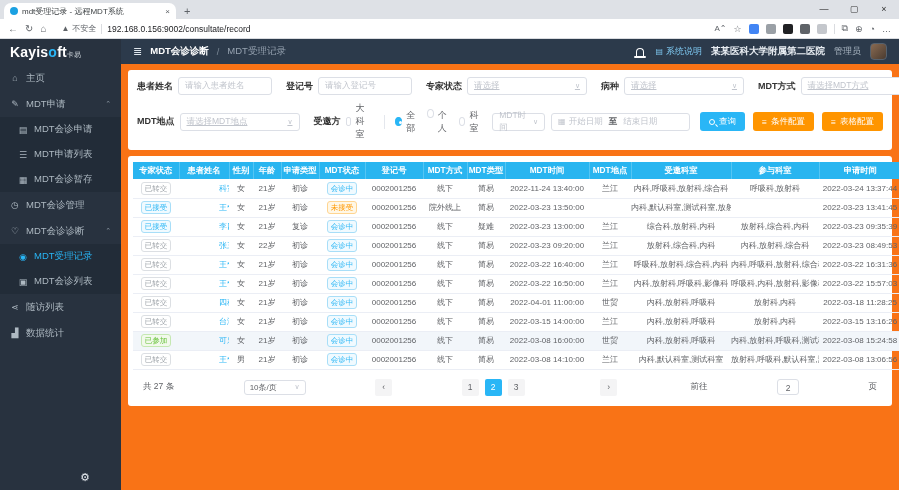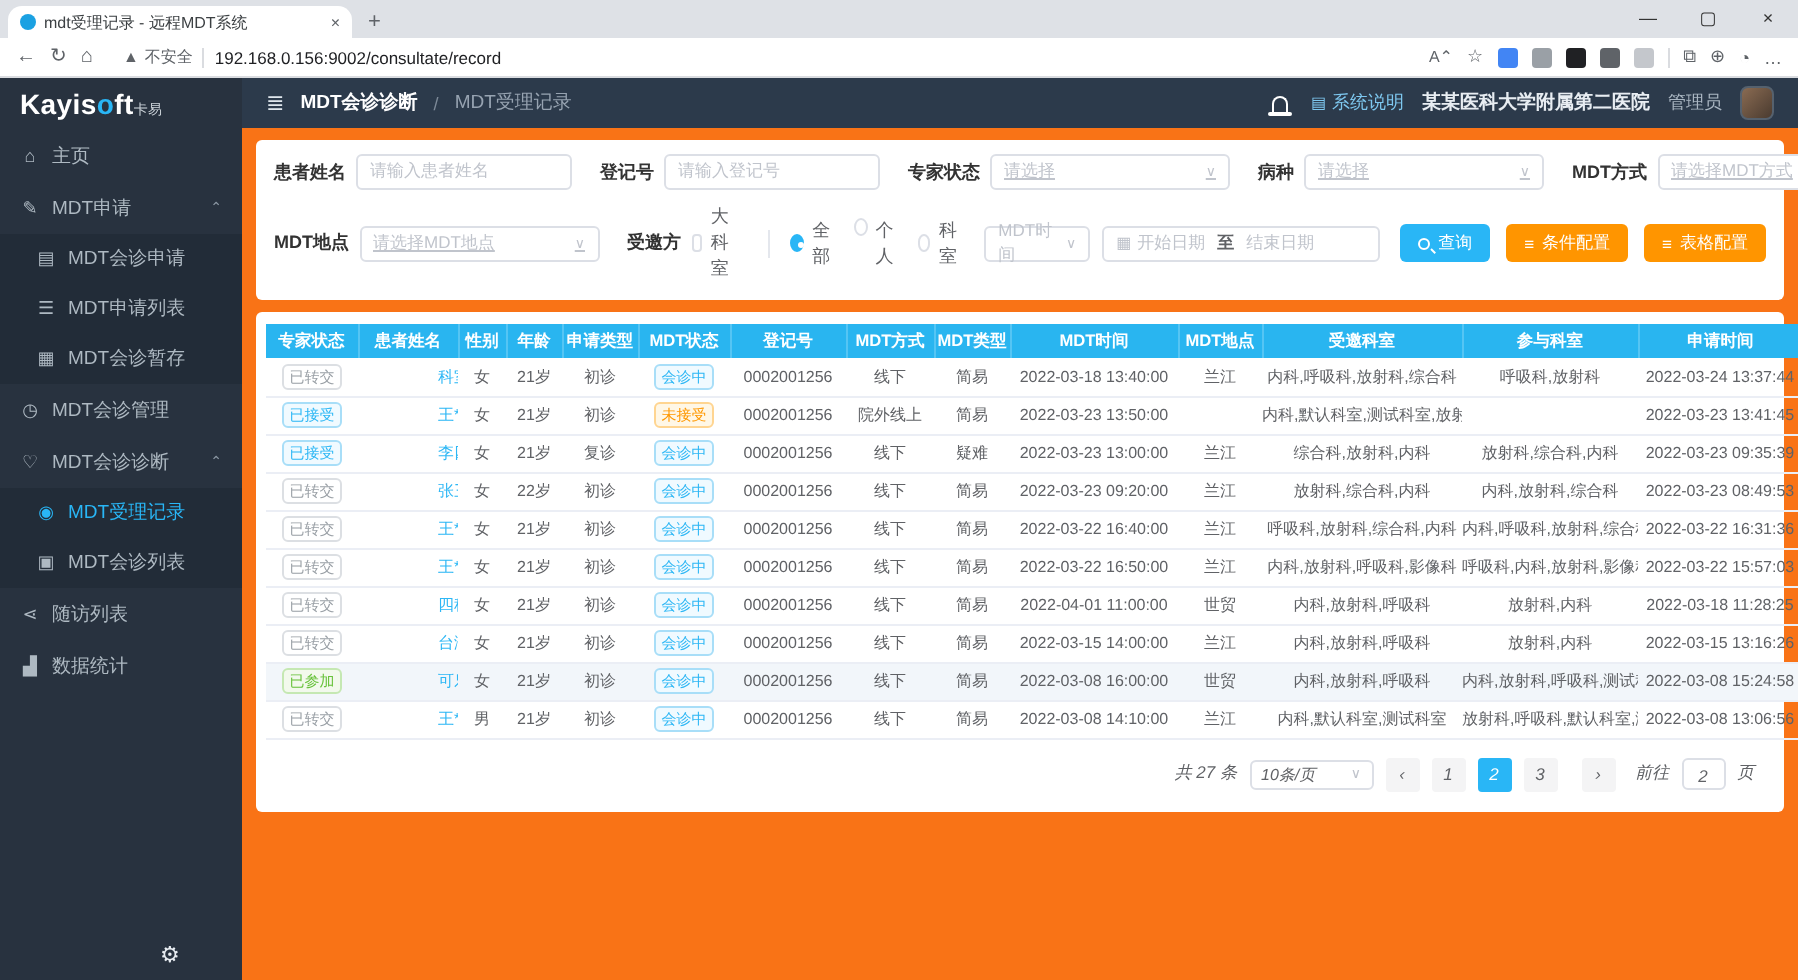--- a/index.html
+++ b/index.html
@@ -56,21 +56,21 @@
   .role{color:#aab6c2;font-size:9px;}
   .avatar{width:17px;height:17px;border-radius:4px;background:linear-gradient(135deg,#8a6b52,#4a3b30);border:1px solid #55616e;}
 
   .content{flex:1;padding:6px 7px;overflow:hidden;background:#f97316;}
   .card{background:#fff;border-radius:3px;}
   .filters{padding:7px 9px 2px;margin-bottom:6px;}
   .f-row{display:flex;align-items:center;margin-bottom:7px;flex-wrap:nowrap;}
   .f-item{display:flex;align-items:center;margin-right:14px;}
   .f-label{font-size:9px;color:#333;font-weight:bold;margin-right:5px;white-space:nowrap;}
   .inp{height:18px;border:1px solid #dcdfe6;border-radius:3px;display:flex;align-items:center;padding:0 6px;font-size:8.5px;color:#c0c4cc;background:#fff;}
-  .inp.w1{width:108px;} .inp.w2{width:120px;text-decoration:underline;}
+  .inp.w1{width:94px;} .inp.w2{width:120px;text-decoration:underline;}
   .inp .caret{margin-left:auto;color:#c0c4cc;font-size:7px;}
   .chk{width:9px;height:9px;border:1px solid #dcdfe6;border-radius:2px;margin-right:4px;background:#fff;}
   .opt-label{font-size:9px;color:#606266;margin-right:8px;}
   .radio{width:9px;height:9px;border:1px solid #dcdfe6;border-radius:50%;margin-right:4px;background:#fff;position:relative;}
   .radio.sel{border-color:#29b6f6;background:#29b6f6;}
   .radio.sel:after{content:"";position:absolute;left:3px;top:3px;width:3px;height:3px;border-radius:50%;background:#fff;}
   .divider{width:1px;height:14px;background:#e4e7ed;margin:0 10px 0 2px;}
   .btn{height:19px;border-radius:3px;display:flex;align-items:center;padding:0 9px;font-size:8.5px;color:#fff;gap:4px;margin-right:8px;white-space:nowrap;}
   .btn-blue{background:#29b6f6;}
   .btn-orange{background:#ff9500;}
@@ -87,21 +87,21 @@
   thead th:last-child{border-right:none;}
   tbody td{font-size:8px;color:#606266;text-align:center;height:19px;border-bottom:1px solid #ebeef5;white-space:nowrap;overflow:hidden;}
   tbody tr.hl{background:#f2f6fa;}
   .plink{color:#2db7f5;cursor:pointer;padding-left:40px;}
   .badge{display:inline-block;border:1px solid;border-radius:3px;padding:0 3px;line-height:11px;font-size:7.5px;}
   .badge-gray{color:#9aa0a6;border-color:#dcdfe3;background:#fff;}
   .badge-blue{color:#2db7f5;border-color:#a8def8;background:#f0faff;}
   .badge-green{color:#67c23a;border-color:#c5e8b2;background:#f2f9ec;}
   .badge-orange{color:#ff9800;border-color:#ffd591;background:#fff7e6;}
 
-  .pager{display:flex;align-items:center;justify-content:flex-end;gap:6px;padding:9px 10px 2px;font-size:8.5px;color:#606266;font-style:italic;}
+  .pager{display:flex;align-items:center;justify-content:space-between;gap:6px;padding:9px 10px 2px;font-size:8.5px;color:#606266;}
   .psel{width:62px;height:15px;border:1px solid #dcdfe6;border-radius:3px;display:flex;align-items:center;padding:0 5px;color:#606266;font-size:8px;}
   .psel .caret{margin-left:auto;color:#c0c4cc;font-size:7px;}
   .pbtn{min-width:17px;height:17px;background:#f4f4f5;border-radius:2px;display:flex;align-items:center;justify-content:center;font-size:8.5px;color:#606266;cursor:pointer;}
   .pbtn.cur{background:#29b6f6;color:#fff;}
   .goto-in{width:22px;height:16px;border:1px solid #dcdfe6;border-radius:3px;text-align:center;line-height:16px;font-size:8.5px;color:#606266;}
 </style>
 </head>
 <body>
 
 <div class="stage">
@@ -357,21 +357,21 @@
                 <tr>
                   <td><span class="badge badge-gray">已转交</span></td>
                   <td><span class="plink">科室受邀</span></td>
                   <td>女</td>
                   <td>21岁</td>
                   <td>初诊</td>
                   <td><span class="badge badge-blue">会诊中</span></td>
                   <td>0002001256</td>
                   <td>线下</td>
                   <td>简易</td>
-                  <td>2022-03-18 13:40:00</td>
+                  <td>2022-11-24 13:40:00</td>
                   <td>兰江</td>
                   <td>内科,呼吸科,放射科,综合科</td>
                   <td>呼吸科,放射科</td>
                   <td>2022-03-24 13:37:44</td>
                 </tr>
                 <tr>
                   <td><span class="badge badge-blue">已接受</span></td>
                   <td><span class="plink">王**</span></td>
                   <td>女</td>
                   <td>21岁</td>

